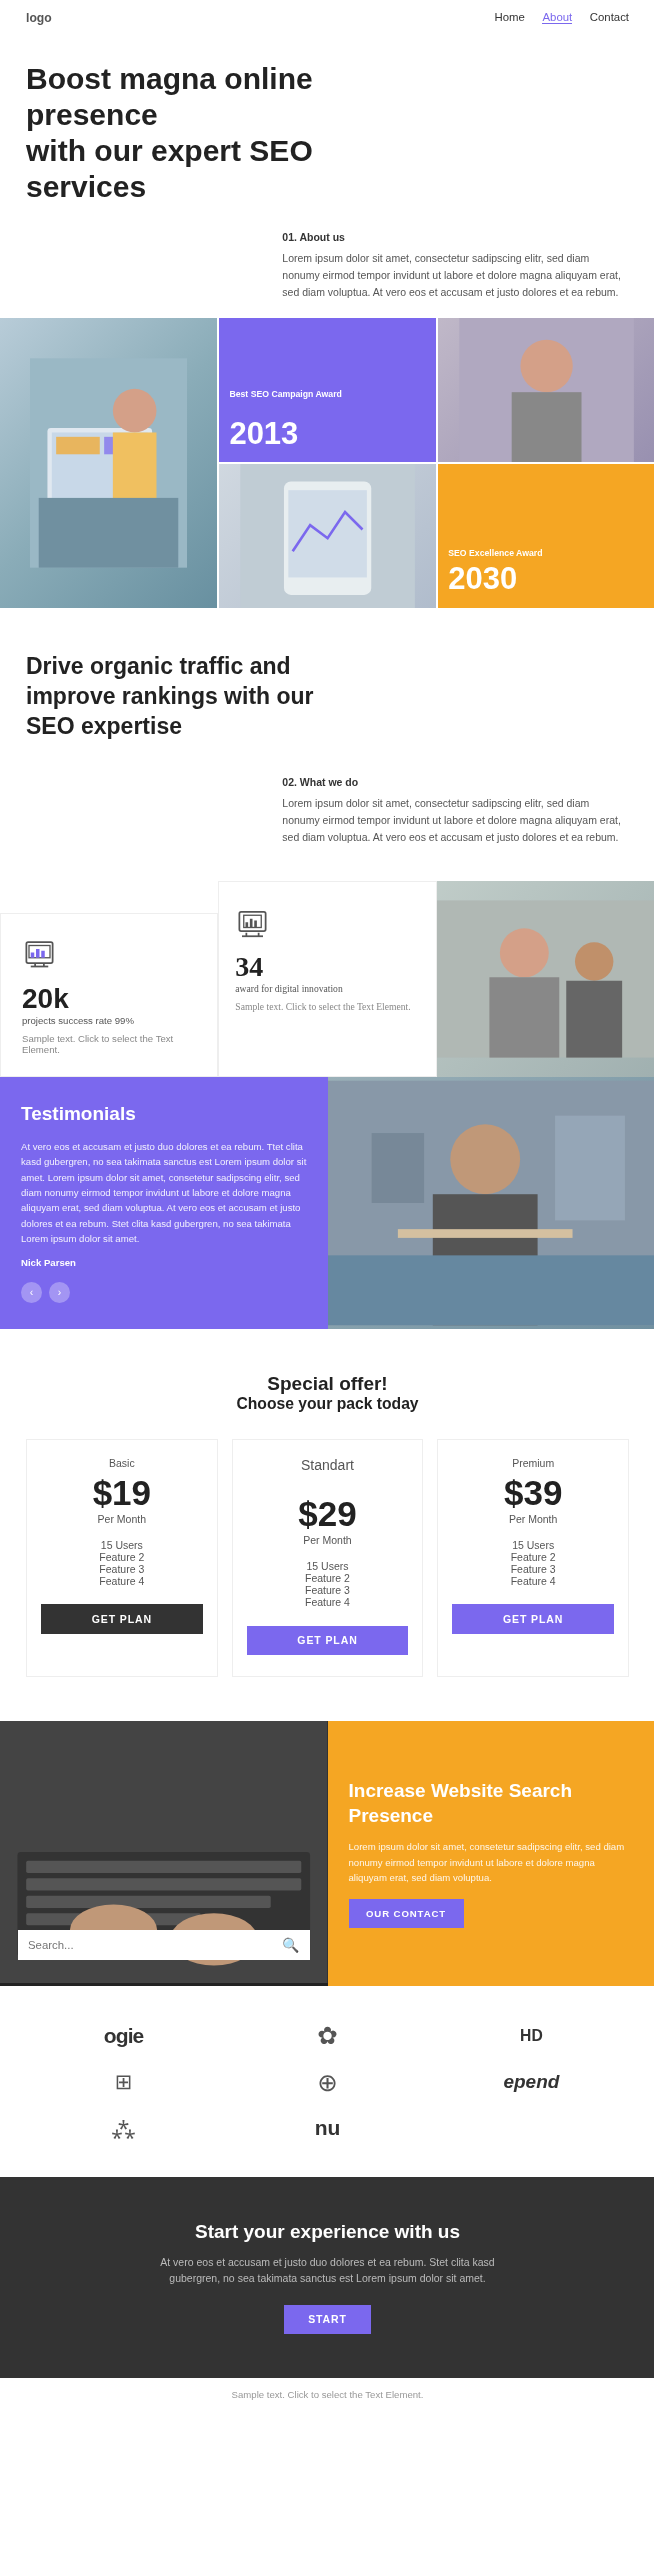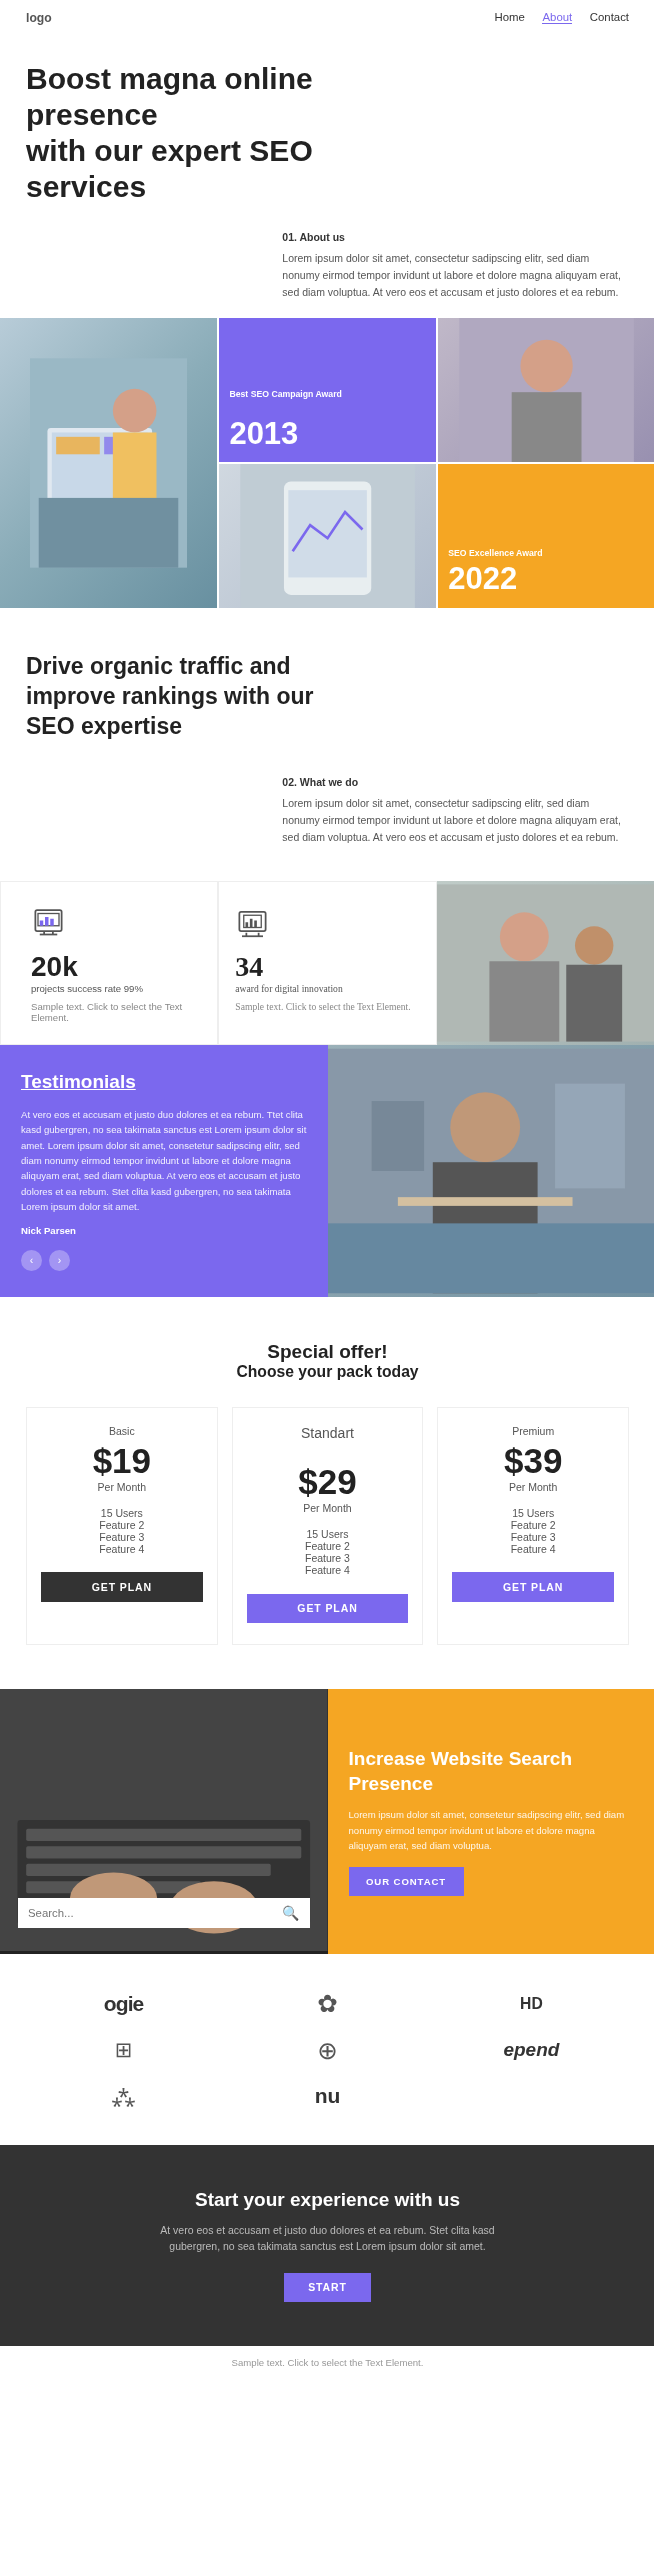--- a/index.html
+++ b/index.html
@@ -68,38 +68,38 @@
   <div style="overflow:hidden;background:linear-gradient(135deg,#d0d8e0,#b0bccc);">
     <svg width="100%" height="144" viewBox="0 0 200 165">
       <rect width="200" height="165" fill="#c0ccd4"></rect>
       <rect x="50" y="20" width="100" height="130" fill="#e8eef0" rx="8"></rect>
       <rect x="55" y="30" width="90" height="100" fill="#d0dce8"></rect>
       <polyline points="60,100 80,70 100,85 120,55 140,75" fill="none" stroke="#7b68ee" stroke-width="3"></polyline>
     </svg>
   </div>
   <div style="background:#f5a623;display:flex;flex-direction:column;justify-content:flex-end;padding:10.5px;">
     <div style="font-size:8.7px;font-weight:bold;color:white;margin-bottom:3.5px;">SEO Excellence Award</div>
-    <div style="font-size:31px;font-weight:900;color:white;">2022</div>
+    <div style="font-size:31px;font-weight:900;color:white;">2030</div>
   </div>
 </div>
 
 <div style="padding:44px 26px 17.5px;">
   <h2 style="font-size:23px;font-weight:900;max-width:332px;line-height:1.3;margin-bottom:17.5px;">Drive organic traffic and improve rankings with our SEO expertise</h2>
 </div>
 
 <div style="display:flex;padding:0px 26px 17.5px;align-items:flex-start;">
   <div style="flex:1;"></div>
   <div style="flex:1.4;padding-left:8.7px;">
     <div style="font-size:10.5px;font-weight:bold;color:#333;margin-bottom:7px;">02. What we do</div>
     <p style="font-size:10.5px;color:#555;line-height:1.6;">Lorem ipsum dolor sit amet, consectetur sadipscing elitr, sed diam nonumy eirmod tempor invidunt ut labore et dolore magna aliquyam erat, sed diam voluptua. At vero eos et accusam et justo dolores et ea rebum.</p>
   </div>
 </div>
 
 <div style="display:grid;grid-template-columns:1fr 1fr 1fr;gap:0;margin:17.5px 0 0;">
-  <div style="padding:21px 30px;border:0.9px solid #eee;">
+  <div style="padding:21px 21px;border:0.9px solid #eee;margin-top:32px;">
     <div style="font-size:24.5px;margin-bottom:7px;">
       <svg width="35" height="35" viewBox="0 0 40 40">
         <rect x="5" y="8" width="30" height="24" rx="2" fill="none" stroke="#555" stroke-width="2"></rect>
         <rect x="8" y="12" width="24" height="14" fill="none" stroke="#555" stroke-width="1.5"></rect>
         <rect x="10" y="20" width="4" height="6" fill="#7b68ee"></rect>
         <rect x="16" y="16" width="4" height="10" fill="#7b68ee"></rect>
         <rect x="22" y="18" width="4" height="8" fill="#7b68ee"></rect>
         <line x1="15" y1="32" x2="15" y2="36" stroke="#555" stroke-width="2"></line>
         <line x1="25" y1="32" x2="25" y2="36" stroke="#555" stroke-width="2"></line>
         <line x1="10" y1="36" x2="30" y2="36" stroke="#555" stroke-width="2"></line>
@@ -132,21 +132,21 @@
       <circle cx="100" cy="60" r="28" fill="#d4a088"></circle>
       <rect x="60" y="88" width="80" height="92" fill="#888"></rect>
       <circle cx="180" cy="70" r="22" fill="#c0906a"></circle>
       <rect x="148" y="92" width="64" height="88" fill="#666"></rect>
     </svg>
   </div>
 </div>
 
 <div style="display:grid;grid-template-columns:1fr 1fr;min-height:245px;margin-top:0;">
   <div style="background:#7b68ee;padding:26px 21px;position:relative;">
-    <h2 style="font-size:19px;font-weight:900;color:white;margin-bottom:14px;text-decoration:underline;">Testimonials</h2>
+    <h2 style="font-size:19px;font-weight:900;color:white;margin-bottom:14px;">Testimonials</h2>
     <p style="font-size:9.6px;color:rgba(255,255,255,0.9);line-height:1.6;">At vero eos et accusam et justo duo dolores et ea rebum. Ttet clita kasd gubergren, no sea takimata sanctus est Lorem ipsum dolor sit amet. Lorem ipsum dolor sit amet, consetetur sadipscing elitr, sed diam nonumy eirmod tempor invidunt ut labore et dolore magna aliquyam erat, sed diam voluptua. At vero eos et accusam et justo dolores et ea rebum. Stet clita kasd gubergren, no sea takimata Lorem ipsum dolor sit amet.</p>
     <div style="font-size:9.6px;font-weight:bold;color:white;margin-top:10.5px;">Nick Parsen</div>
     <div style="display:flex;gap:7px;margin-top:14px;">
       <button style="width:21px;height:21px;border-radius:50%;background:rgba(255,255,255,0.3);border:none;color:white;cursor:pointer;font-size:10.5px;">‹</button>
       <button style="width:21px;height:21px;border-radius:50%;background:rgba(255,255,255,0.3);border:none;color:white;cursor:pointer;font-size:10.5px;">›</button>
     </div>
   </div>
   <div style="overflow:hidden;background:linear-gradient(135deg,#9ab0b8,#7090a0);">
     <svg width="100%" height="100%" viewBox="0 0 375 280">
       <rect width="375" height="280" fill="#8898a8"></rect>

